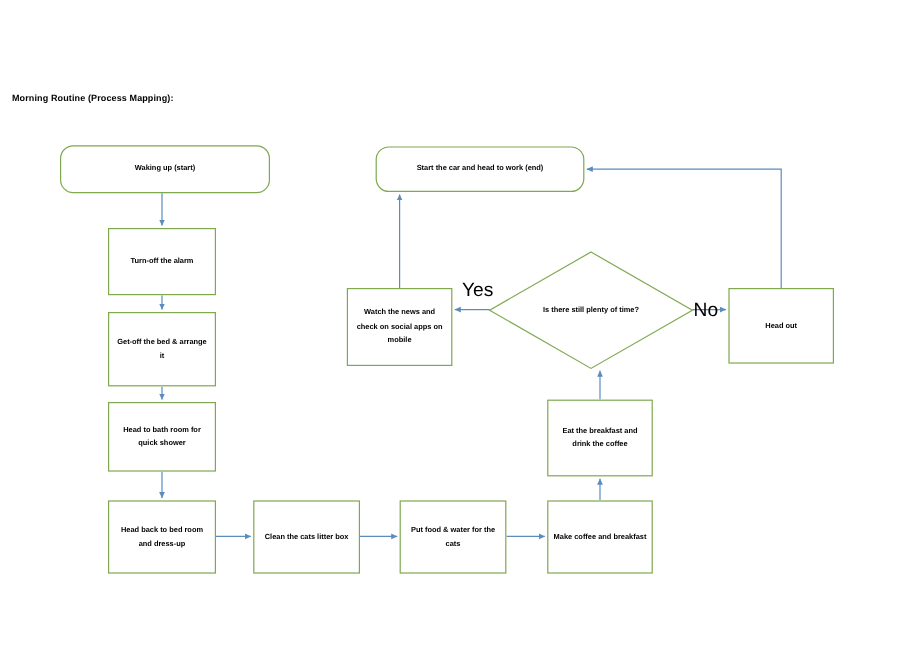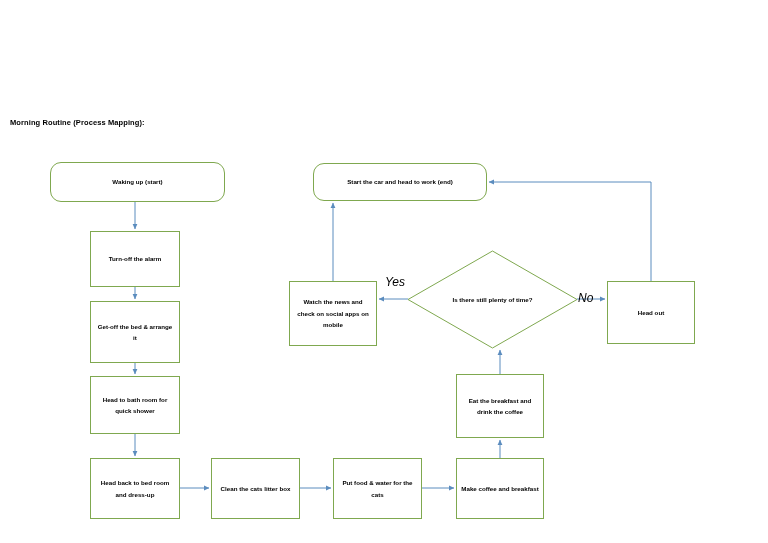--- a/index.html
+++ b/index.html
@@ -12,21 +12,20 @@
     height: 543px;
     font-family: "Liberation Sans", sans-serif;
     color: #000000;
     overflow: hidden;
   }
   #canvas {
     position: relative;
     width: 768px;
     height: 407px;
     background: #ffffff;
-    margin-top: 41px;
   }
   #title {
     position: absolute;
     left: 10px;
     top: 77px;
     font-size: 7.5px;
     font-weight: bold;
     letter-spacing: 0.1px;
     color: #000000;
     white-space: nowrap;
@@ -70,25 +69,24 @@
     width: 64%;
     transform: translateY(-50%);
     text-align: center;
     font-size: 6.2px;
     font-weight: bold;
     line-height: 1.85;
     color: #000000;
   }
   .branch-label {
     position: absolute;
-    font-size: 12px;
+    font-size: 16px;
     color: #000000;
     font-family: "Liberation Sans", sans-serif;
     white-space: nowrap;
-    font-style: italic;
   }
   #edges {
     position: absolute;
     left: 0;
     top: 0;
     width: 768px;
     height: 543px;
     pointer-events: none;
   }
 </style>

